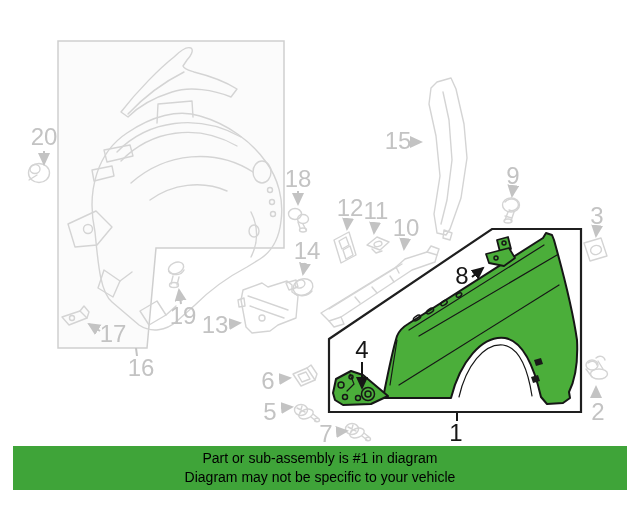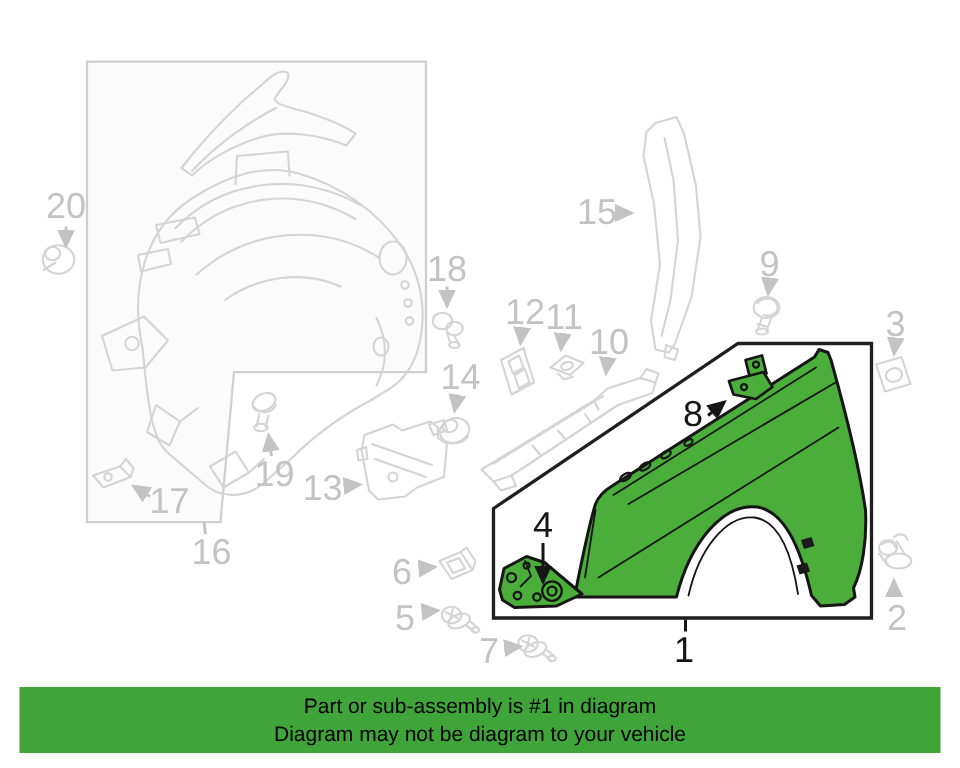--- a/index.html
+++ b/index.html
@@ -18,21 +18,21 @@
   .lbl-dark{fill:#161616;}
   .g-art{stroke:#d4d4d4;stroke-width:1.4;fill:none;stroke-linejoin:round;stroke-linecap:round;}
   .g-box{stroke:#cfcfcf;stroke-width:1.5;fill:#fbfbfb;}
   .g-arrow{stroke:#c3c3c3;stroke-width:2;fill:none;}
   .k-arrow{stroke:#161616;stroke-width:2;fill:none;}
   .main-box{fill:#ffffff;stroke:#1f1f1f;stroke-width:2.2;stroke-linejoin:miter;}
   .grn{stroke:#161616;stroke-width:2;stroke-linejoin:round;stroke-linecap:round;}
   .grn-thin{stroke:#161616;stroke-width:1.2;fill:none;stroke-linecap:round;}
   .grn-hole{stroke:#161616;stroke-width:1.5;fill:none;}
   .banner{
-    position:absolute;left:13px;top:458px;width:614px;height:44px;
+    position:absolute;left:13px;top:446px;width:614px;height:44px;
     background:#3fa439;color:#000000;
     display:flex;flex-direction:column;align-items:center;justify-content:center;
     font-size:14px;line-height:19px;text-align:center;
   }
 </style>
 </head>
 <body>
 
 <div class="stage">
 <svg width="640" height="512" viewBox="0 0 640 512">
@@ -268,15 +268,15 @@
     <text class="lbl-muted" x="141" y="376">16</text>
     <text class="lbl-muted" x="113" y="342">17</text>
     <text class="lbl-muted" x="298" y="187">18</text>
     <text class="lbl-muted" x="183" y="324">19</text>
     <text class="lbl-muted" x="44" y="145">20</text>
   </g>
 </svg>
 
 <div class="banner">
   <div>Part or sub-assembly is #1 in diagram</div>
-  <div>Diagram may not be diagram to your vehicle</div>
+  <div>Diagram may not be specific to your vehicle</div>
 </div>
 </div>
 
 </body></html>

